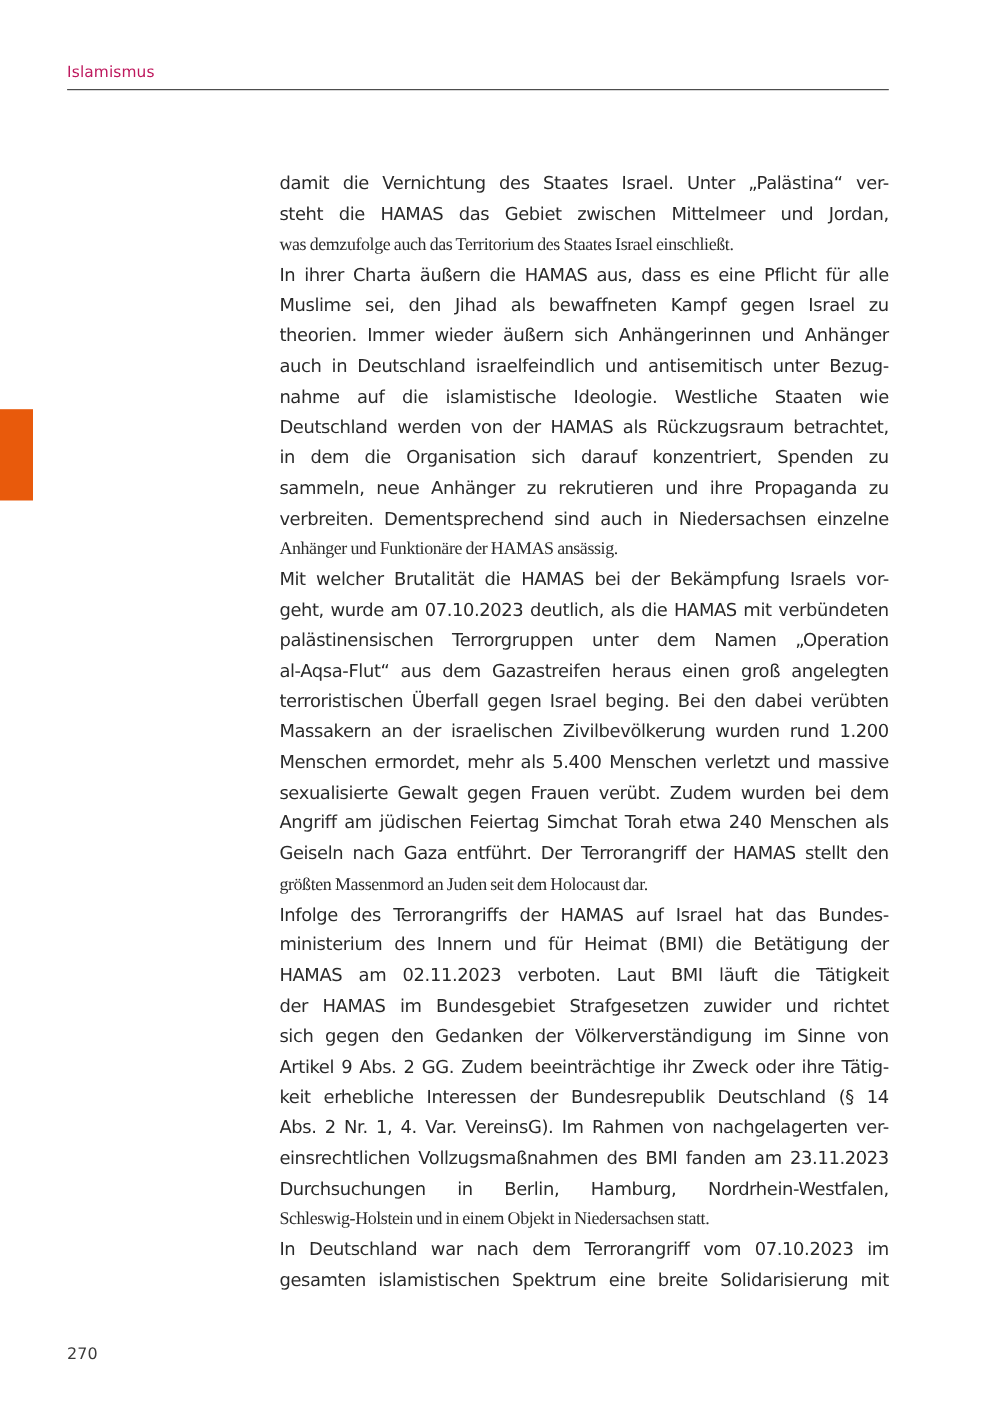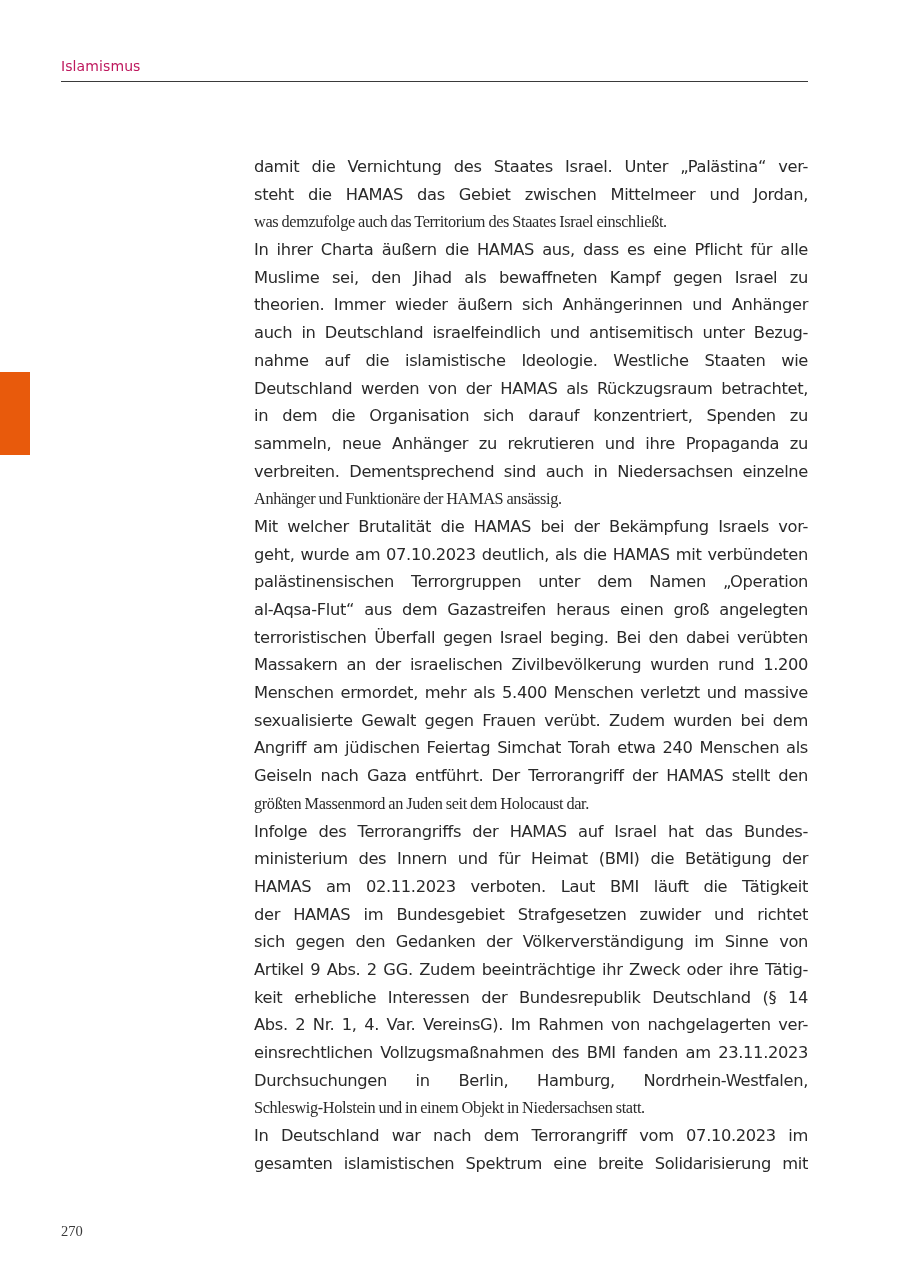--- a/index.html
+++ b/index.html
@@ -5,21 +5,21 @@
   html, body { margin:0; padding:0; background:#ffffff; }
   body { width:900px; height:1276px; position:relative; overflow:hidden;
          font-family:"DejaVu Sans", sans-serif; color:#2a2a2a; }
   .running-head { position:absolute; left:61px; top:58px; font-size:14px; color:#be185d; letter-spacing:0.1px; }
   .head-rule { position:absolute; left:61px; top:81px; width:747px; height:1px; background:#3a3a3a; }
   .side-tab { position:absolute; left:0; top:372px; width:30px; height:83px; }
   .body-text { position:absolute; left:254px; top:128px; width:554px;margin-top:25px; }
   .line { display:block; height:27.7px; line-height:27.7px; font-size:16.3px; white-space:nowrap;
           text-align:justify; text-align-last:justify; letter-spacing:-0.35px; word-spacing:-0.5px; }
   .line.last { text-align-last:left;font-family:Liberation Serif, serif; }
-  .page-number { position:absolute; left:61px; top:1223px; font-size:14.5px; color:#3a3a3a;font-family:Liberation Serif, serif; }
+  .page-number { position:absolute; left:61px; top:1223px; font-size:14.5px; color:#3a3a3a; }
 </style>
 </head>
 <body>
 
 <div>
   <div class="running-head">Islamismus</div>
   <div class="head-rule" style="background: rgb(58, 58, 58);"></div>
   <div class="side-tab" style="background: rgb(232, 90, 12);"></div>
 
   <div class="body-text" id="body-text">

